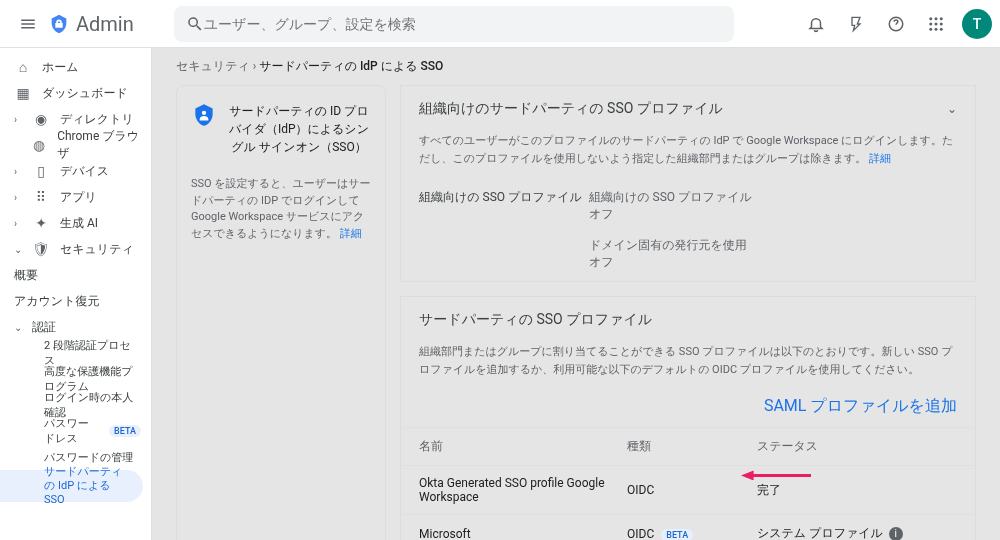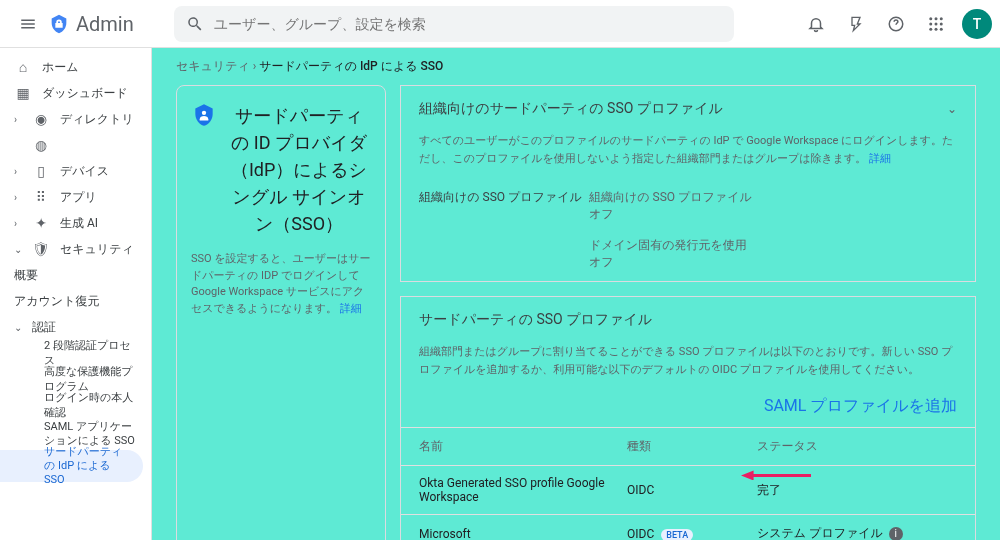--- a/index.html
+++ b/index.html
@@ -1,48 +1,48 @@
 <!DOCTYPE html>
 <html><head>
 <meta charset="utf-8">
 <style>
 * { margin:0; padding:0; box-sizing:border-box; font-family:Roboto,Arial,sans-serif; }
 body { background:#fff; color:#202124; font-size:13px; overflow:hidden; }
 .topbar { height:48px; display:flex; align-items:center; border-bottom:1px solid #e0e0e0; padding:0 8px; }
 .menu-icon,.ticon { width:40px; height:40px; display:flex; align-items:center; justify-content:center; border-radius:50%; cursor:pointer; color:#5f6368; }
 .logo { display:flex; align-items:center; gap:6px; font-size:20px; color:#5f6368; margin-right:40px; }
 .logo svg { width:22px; height:22px; }
-.search { flex:0 0 560px; height:36px; background:#f1f3f4; border-radius:8px; display:flex; align-items:center; padding:0 12px; gap:10px; color:#5f6368; }
+.search { flex:0 0 560px; height:36px; background:#f1f3f4; border-radius:8px; display:flex; align-items:center; padding:0 12px; gap:0; color:#5f6368; }
 .search input { border:none; background:transparent; outline:none; flex:1; font-size:14px; }
 .sp { flex:1; }
 .avatar { width:30px; height:30px; border-radius:50%; background:#00897b; color:#fff; display:flex; align-items:center; justify-content:center; font-size:14px; margin-left:6px; font-weight:500; }
 .layout { display:flex; height:calc(100vh - 48px); }
 .nav { width:152px; border-right:1px solid #e0e0e0; padding:6px 0; overflow-y:auto; }
 .nav::-webkit-scrollbar { width:6px; }
 .nav::-webkit-scrollbar-thumb { background:#dadce0; }
 .nv { display:flex; align-items:center; height:26px; padding:0 10px 0 14px; cursor:pointer; color:#3c4043; font-size:12px; gap:10px; }
 .nv.sub { }
 .nv.sub2 { padding-left:44px; font-size:11px; }
 .nv.sub2.two { height:32px; white-space:normal; line-height:1.3; }
 .nv.active { background:#e8f0fe; color:#1967d2; border-radius:0 16px 16px 0; margin-right:8px; }
 .nv .ic { width:18px; text-align:center; color:#5f6368; font-size:14px; }
 .chv { width:8px; color:#5f6368; font-size:10px; }
 .badge { background:#1a73e8; color:#fff; font-size:9px; padding:1px 5px; border-radius:8px; margin-left:4px; font-weight:500; }
 .badge.beta { background:#e8f0fe; color:#1967d2; }
-.content { flex:1; overflow-y:auto; background:#5eead4; }
+.content { flex:1; overflow-y:auto; background:#e5e5e5; }
 .content::-webkit-scrollbar { width:10px; }
 .content::-webkit-scrollbar-thumb { background:#dadce0; }
 .crumbs { padding:10px 24px; font-size:12px; color:#5f6368; }
 .crumbs b { color:#202124; font-weight:500; }
 .main { display:flex; gap:14px; padding:0 24px 24px; }
 .leftcard { width:210px; border:1px solid #dadce0; border-radius:8px; padding:16px 14px; }
 .leftcard .hd { display:flex; gap:10px; align-items:flex-start; }
 .shield { width:26px; height:26px; flex-shrink:0; }
-.leftcard h2 { font-size:18px; font-weight:400; text-align:center; flex:1; line-height:1.5; }
-.leftcard p { font-size:11px; color:#5f6368; line-height:1.5; margin-top:14px; }
+.leftcard h2 { font-size:12px; font-weight:400; text-align:center; flex:1; line-height:1.5; }
+.leftcard p { font-size:11px; color:#5f6368; line-height:1.5; margin-top:20px; }
 .lk { color:#1a73e8; cursor:pointer; }
 .rightcol { flex:1; display:flex; flex-direction:column; gap:14px; }
 .card { border:1px solid #dadce0; border-radius:0; }
 .chead { padding:14px 18px; display:flex; align-items:center; justify-content:space-between; font-size:14px; color:#3c4043; }
 .chead .ex { color:#5f6368; cursor:pointer; font-size:12px; }
 .csub { padding:0 18px 12px; font-size:11px; color:#5f6368; line-height:1.6; }
 .kv { display:flex; padding:10px 18px; font-size:12px; }
 .kv .k { width:170px; color:#3c4043; }
 .kv .v { color:#5f6368; }
 .actions { text-align:right; padding:6px 18px 10px; }
@@ -123,20 +123,21 @@
         <span>ダッシュボード</span>
       </div>
     <div class="nv">
         <span class="chv">›</span>
         <span class="ic">◉</span>
         <span>ディレクトリ</span>
       </div>
     <div class="nv">
         <span class="chv"></span>
         <span class="ic">◍</span>
+        <span>Chrome ブラウザ</span>
       </div>
     <div class="nv">
         <span class="chv">›</span>
         <span class="ic">▯</span>
         <span>デバイス</span>
       </div>
     <div class="nv">
         <span class="chv">›</span>
         <span class="ic">⠿</span>
         <span>アプリ</span>
@@ -163,22 +164,26 @@
       </div>
     <div class="nv sub2">
         <span>2 段階認証プロセス</span>
       </div>
     <div class="nv sub2">
         <span>高度な保護機能プログラム</span>
       </div>
     <div class="nv sub2">
         <span>ログイン時の本人確認</span>
       </div>
-    <div class="nv sub2 two">
-        <span>SAML アプリケーションによる SSO</span>
+    <div class="nv sub2">
+        <span>パスワードレス</span>
+        <span class="badge beta">BETA</span>
+      </div>
+    <div class="nv sub2">
+        <span>パスワードの管理</span>
       </div>
     <div class="nv sub2 two active">
         <span>サードパーティの IdP による SSO</span>
       </div>
 
   </div>
 
   <div class="content">
     <div class="crumbs">
       <span>セキュリティ</span>

